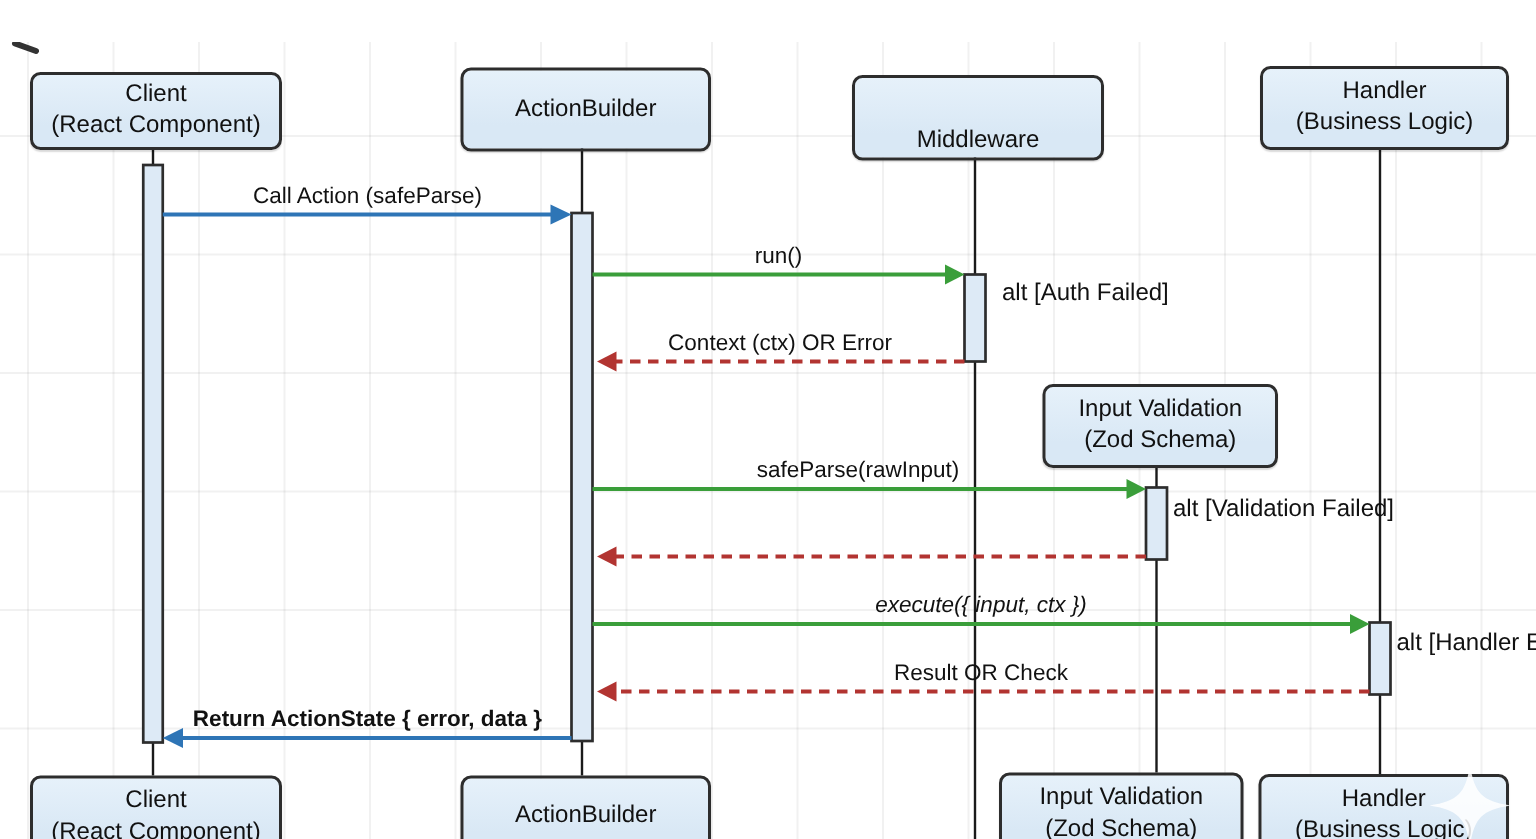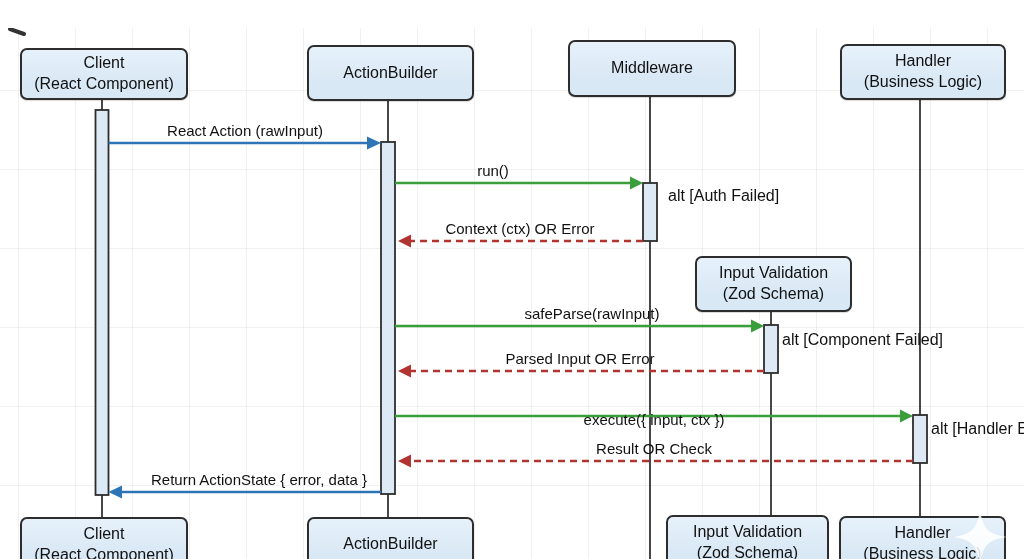--- a/index.html
+++ b/index.html
@@ -36,37 +36,37 @@
     transform:translate(-50%,-100%);
     font-size:15px;color:var(--text,#111);white-space:nowrap;
   }
   .alt{
     position:absolute;z-index:3;
     font-size:16px;color:var(--text,#111);white-space:nowrap;
   }
   
   #box-client-top{left:20px;top:20px;width:164px;height:48px;}
   #box-actionbuilder-top{left:307px;top:17px;width:163px;height:52px;}
-  #box-middleware-top{left:568px;top:12px;width:164px;height:53px;}
+  #box-middleware-top{left:568px;top:22px;width:164px;height:53px;justify-content:flex-end;}
   #box-handler-top{left:840px;top:16px;width:162px;height:52px;}
   #box-validation-mid{left:695px;top:228px;width:153px;height:52px;}
   
   #box-client-bottom{left:20px;top:489px;width:164px;height:51px;}
   #box-actionbuilder-bottom{left:307px;top:489px;width:163px;height:51px;}
   #box-validation-bottom{left:666px;top:487px;width:159px;height:52px;}
   #box-handler-bottom{left:839px;top:488px;width:163px;height:52px;}
   
   #msg-0{left:245px;top:111px;}
-  #msg-1{left:493px;top:151px;}
+  #msg-1{left:519px;top:151px;}
   #msg-2{left:520px;top:209px;text-align:right;}
-  #msg-3{left:592px;top:294px;}
+  #msg-3{left:572px;top:294px;}
   #msg-4{left:580px;top:339px;}
-  #msg-5{left:654px;top:400px;}
+  #msg-5{left:654px;top:384px;font-style:italic;}
   #msg-6{left:654px;top:429px;}
-  #msg-7{left:259px;top:460px;}
+  #msg-7{left:245px;top:460px;font-weight:bold;}
   
   #alt-0{left:668px;top:159px;}
   #alt-1{left:782px;top:303px;}
   #alt-2{left:931px;top:392px;}
   
   #sparkle{
     position:absolute;z-index:4;left:950px;top:479px;
     filter:blur(0.4px);
     pointer-events:none;
   }
@@ -155,30 +155,29 @@
   </div>
   <div class="box" id="box-validation-bottom">
     <span>Input Validation</span>
     <span>(Zod Schema)</span>
   </div>
   <div class="box" id="box-handler-bottom">
     <span>Handler</span>
     <span>(Business Logic)</span>
   </div>
 
-  <div class="msg" id="msg-0">React Action (rawInput)</div>
+  <div class="msg" id="msg-0">Call Action (safeParse)</div>
   <div class="msg" id="msg-1">run()</div>
   <div class="msg" id="msg-2">Context (ctx) OR Error</div>
   <div class="msg" id="msg-3">safeParse(rawInput)</div>
-  <div class="msg" id="msg-4">Parsed Input OR Error</div>
   <div class="msg" id="msg-5">execute({ input, ctx })</div>
   <div class="msg" id="msg-6">Result OR Check</div>
   <div class="msg" id="msg-7">Return ActionState { error, data }</div>
 
   <div class="alt" id="alt-0">alt [Auth Failed]</div>
-  <div class="alt" id="alt-1">alt [Component Failed]</div>
+  <div class="alt" id="alt-1">alt [Validation Failed]</div>
   <div class="alt" id="alt-2">alt [Handler Error]</div>
 
   <svg id="sparkle" width="60" height="60" viewBox="-30 -30 60 60">
     <path d="M0,-27 C3,-8 8,-3 27,0 C8,3 3,8 0,27 C-3,8 -8,3 -27,0 C-8,-3 -3,-8 0,-27" fill="#ffffff" opacity="0.85"></path>
   </svg>
 
 </div>
 
 </body></html>

